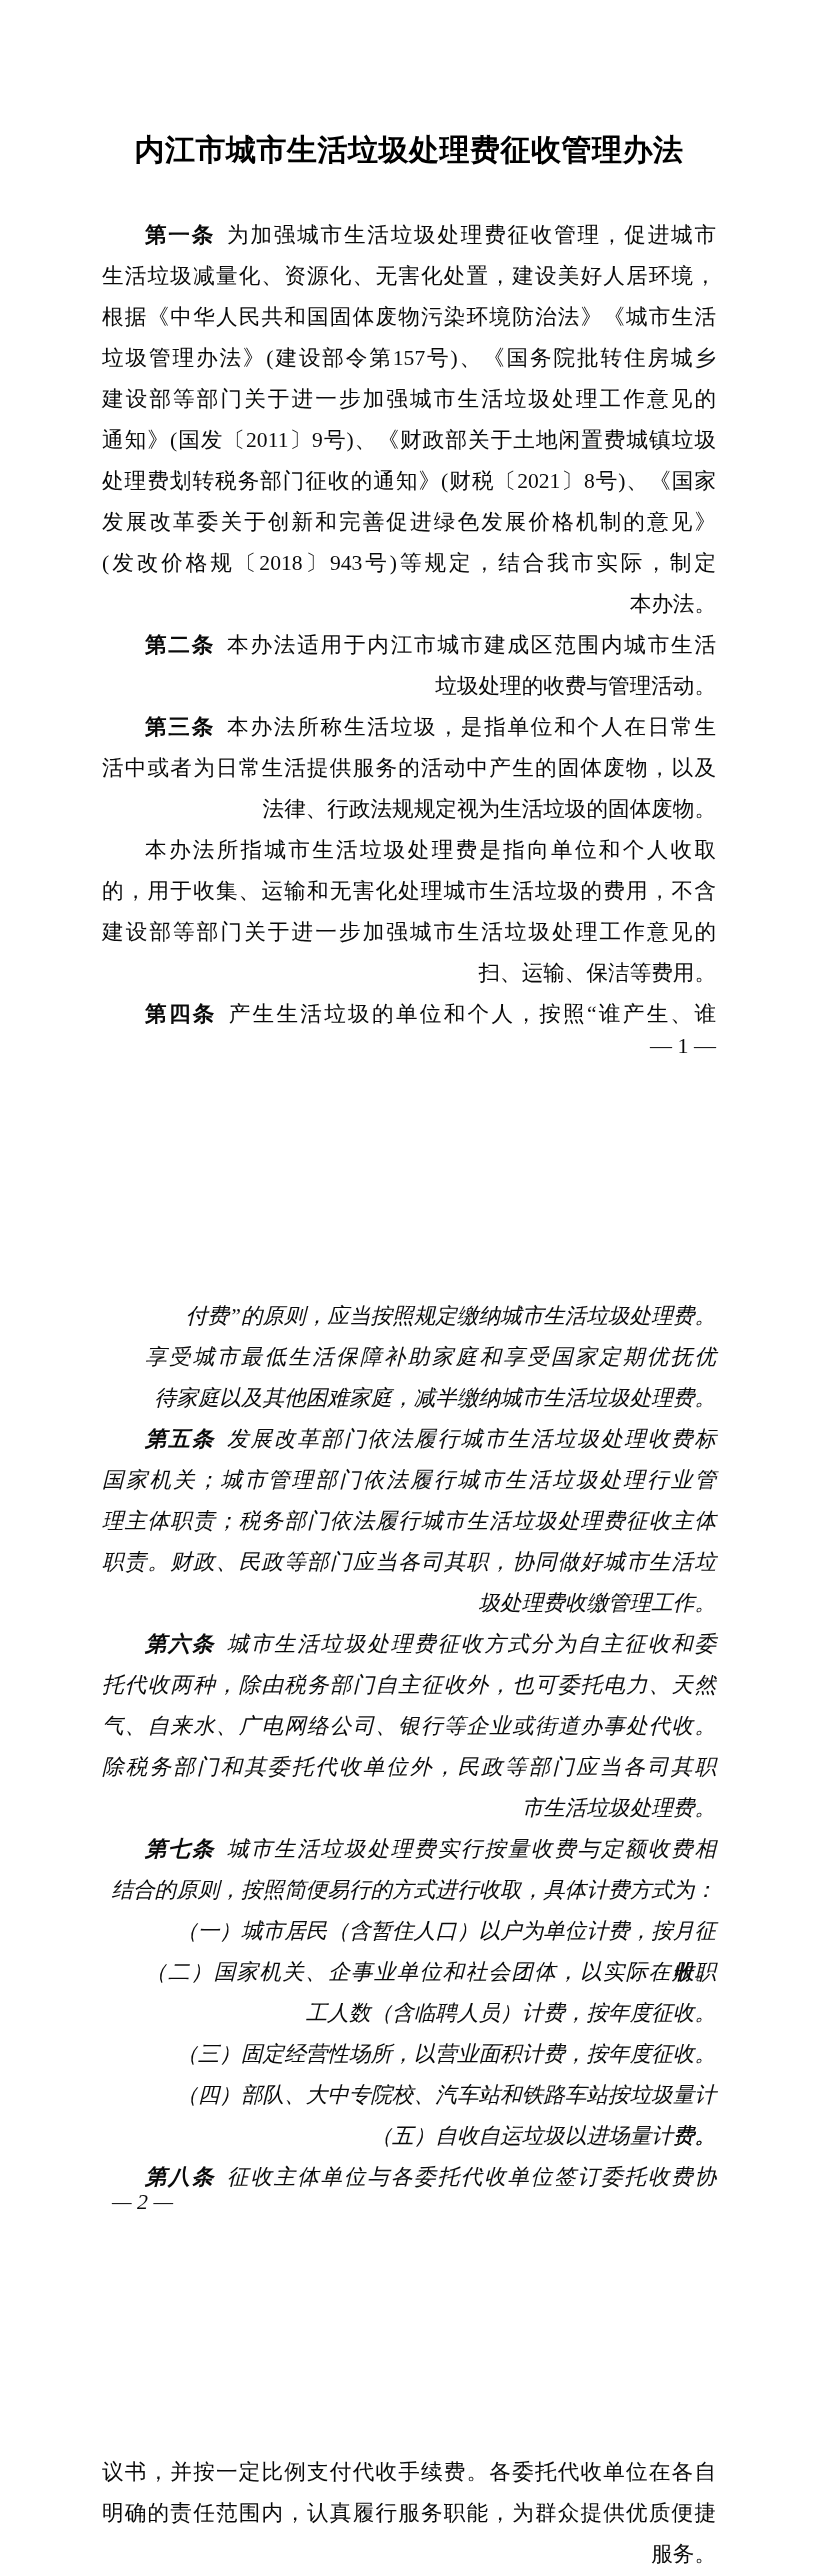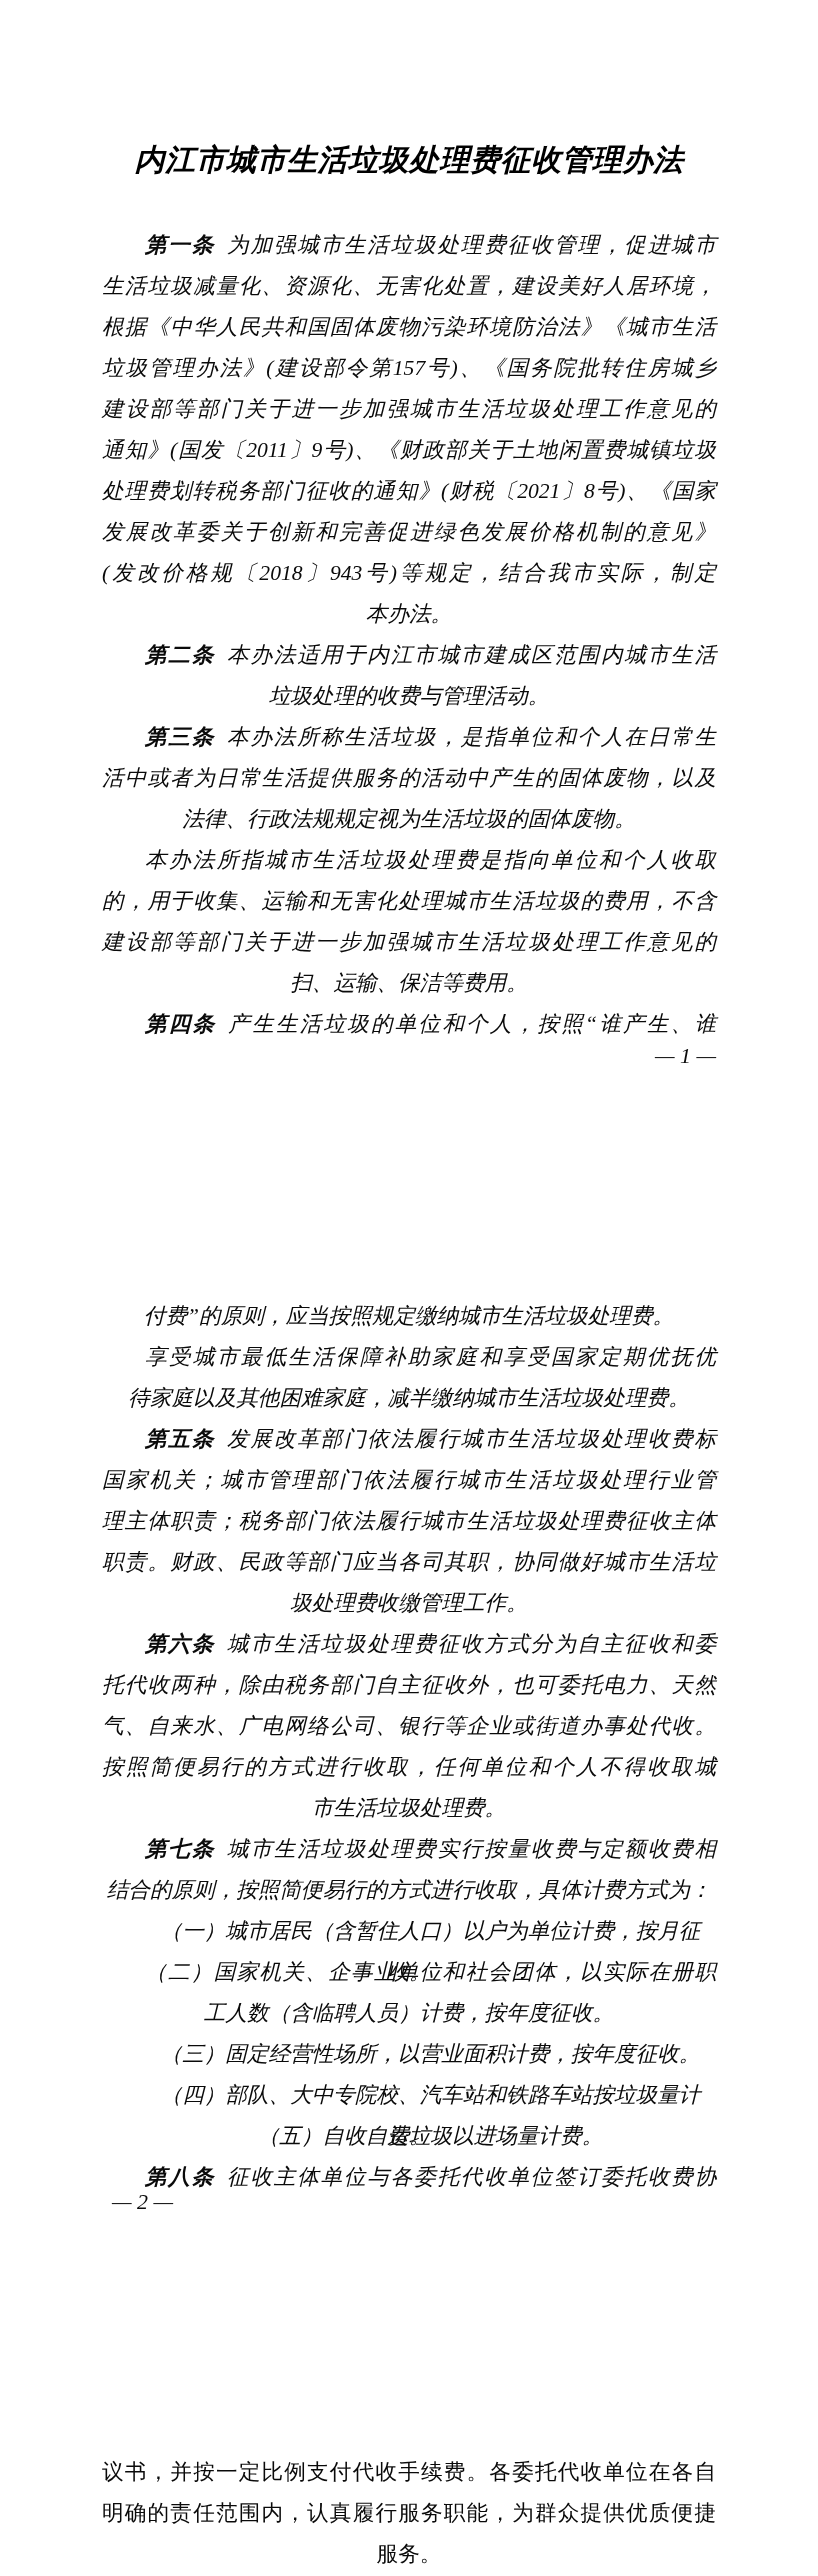--- a/index.html
+++ b/index.html
@@ -6,21 +6,21 @@
   #canvas{
     position:relative;
     width:818px;
     height:3468px;
     background:#ffffff;
     color:#0a0a0a;
     font-family:"Liberation Serif","DejaVu Serif",serif;
     overflow:hidden;
   }
   .page{position:absolute;left:0;width:818px;height:1156px;background:#ffffff;}
-  .page-1{top:10px;font-style:italic;}
+  .page-1{top:0;}
   .page-2{top:1156px;font-style:italic;}
   .page-3{top:2312px;}
 
   .doc-title{
     position:absolute;
     top:132px;left:0;width:818px;
     margin:0;
     text-align:center;
     font-size:30px;
     line-height:36px;
@@ -36,21 +36,21 @@
   }
   .page-1 .body-col{top:214px;}
   .page-2 .body-col{top:139px;}
   .page-3 .body-col{top:139px;}
 
   .line{
     font-size:21.6px;
     line-height:41px;
     height:41px;
     color:#0a0a0a;
-    text-align:center;
+    text-align:right;
   }
   .line.indent{text-indent:43px;}
   .line.j{text-align:justify;text-align-last:justify;}
   .line b{font-weight:bold;font-family:"Liberation Sans","DejaVu Sans",sans-serif;}
   .line b:not(:empty){margin-right:12px;}
 
   .footer{
     position:absolute;
     font-size:22px;
     line-height:40px;
@@ -100,21 +100,21 @@
         <div class="line indent j"><b></b><span>享受城市最低生活保障补助家庭和享受国家定期优抚优</span></div>
         <div class="line"><b></b><span>待家庭以及其他困难家庭，减半缴纳城市生活垃圾处理费。</span></div>
         <div class="line indent j"><b>第五条</b><span>发展改革部门依法履行城市生活垃圾处理收费标</span></div>
         <div class="line j"><b></b><span>国家机关；城市管理部门依法履行城市生活垃圾处理行业管</span></div>
         <div class="line j"><b></b><span>理主体职责；税务部门依法履行城市生活垃圾处理费征收主体</span></div>
         <div class="line j"><b></b><span>职责。财政、民政等部门应当各司其职，协同做好城市生活垃</span></div>
         <div class="line"><b></b><span>圾处理费收缴管理工作。</span></div>
         <div class="line indent j"><b>第六条</b><span>城市生活垃圾处理费征收方式分为自主征收和委</span></div>
         <div class="line j"><b></b><span>托代收两种，除由税务部门自主征收外，也可委托电力、天然</span></div>
         <div class="line j"><b></b><span>气、自来水、广电网络公司、银行等企业或街道办事处代收。</span></div>
-        <div class="line j"><b></b><span>按照简便易行的方式进行收取，任何单位和个人不得收取城</span></div>
+        <div class="line j"><b></b><span>除税务部门和其委托代收单位外，民政等部门应当各司其职</span></div>
         <div class="line"><b></b><span>市生活垃圾处理费。</span></div>
         <div class="line indent j"><b>第七条</b><span>城市生活垃圾处理费实行按量收费与定额收费相</span></div>
         <div class="line"><b></b><span>结合的原则，按照简便易行的方式进行收取，具体计费方式为：</span></div>
         <div class="line indent"><b></b><span>（一）城市居民（含暂住人口）以户为单位计费，按月征收。</span></div>
         <div class="line indent j"><b></b><span>（二）国家机关、企事业单位和社会团体，以实际在册职</span></div>
         <div class="line"><b></b><span>工人数（含临聘人员）计费，按年度征收。</span></div>
         <div class="line indent"><b></b><span>（三）固定经营性场所，以营业面积计费，按年度征收。</span></div>
         <div class="line indent"><b></b><span>（四）部队、大中专院校、汽车站和铁路车站按垃圾量计费。</span></div>
         <div class="line indent"><b></b><span>（五）自收自运垃圾以进场量计费。</span></div>
         <div class="line indent j"><b>第八条</b><span>征收主体单位与各委托代收单位签订委托收费协</span></div>

